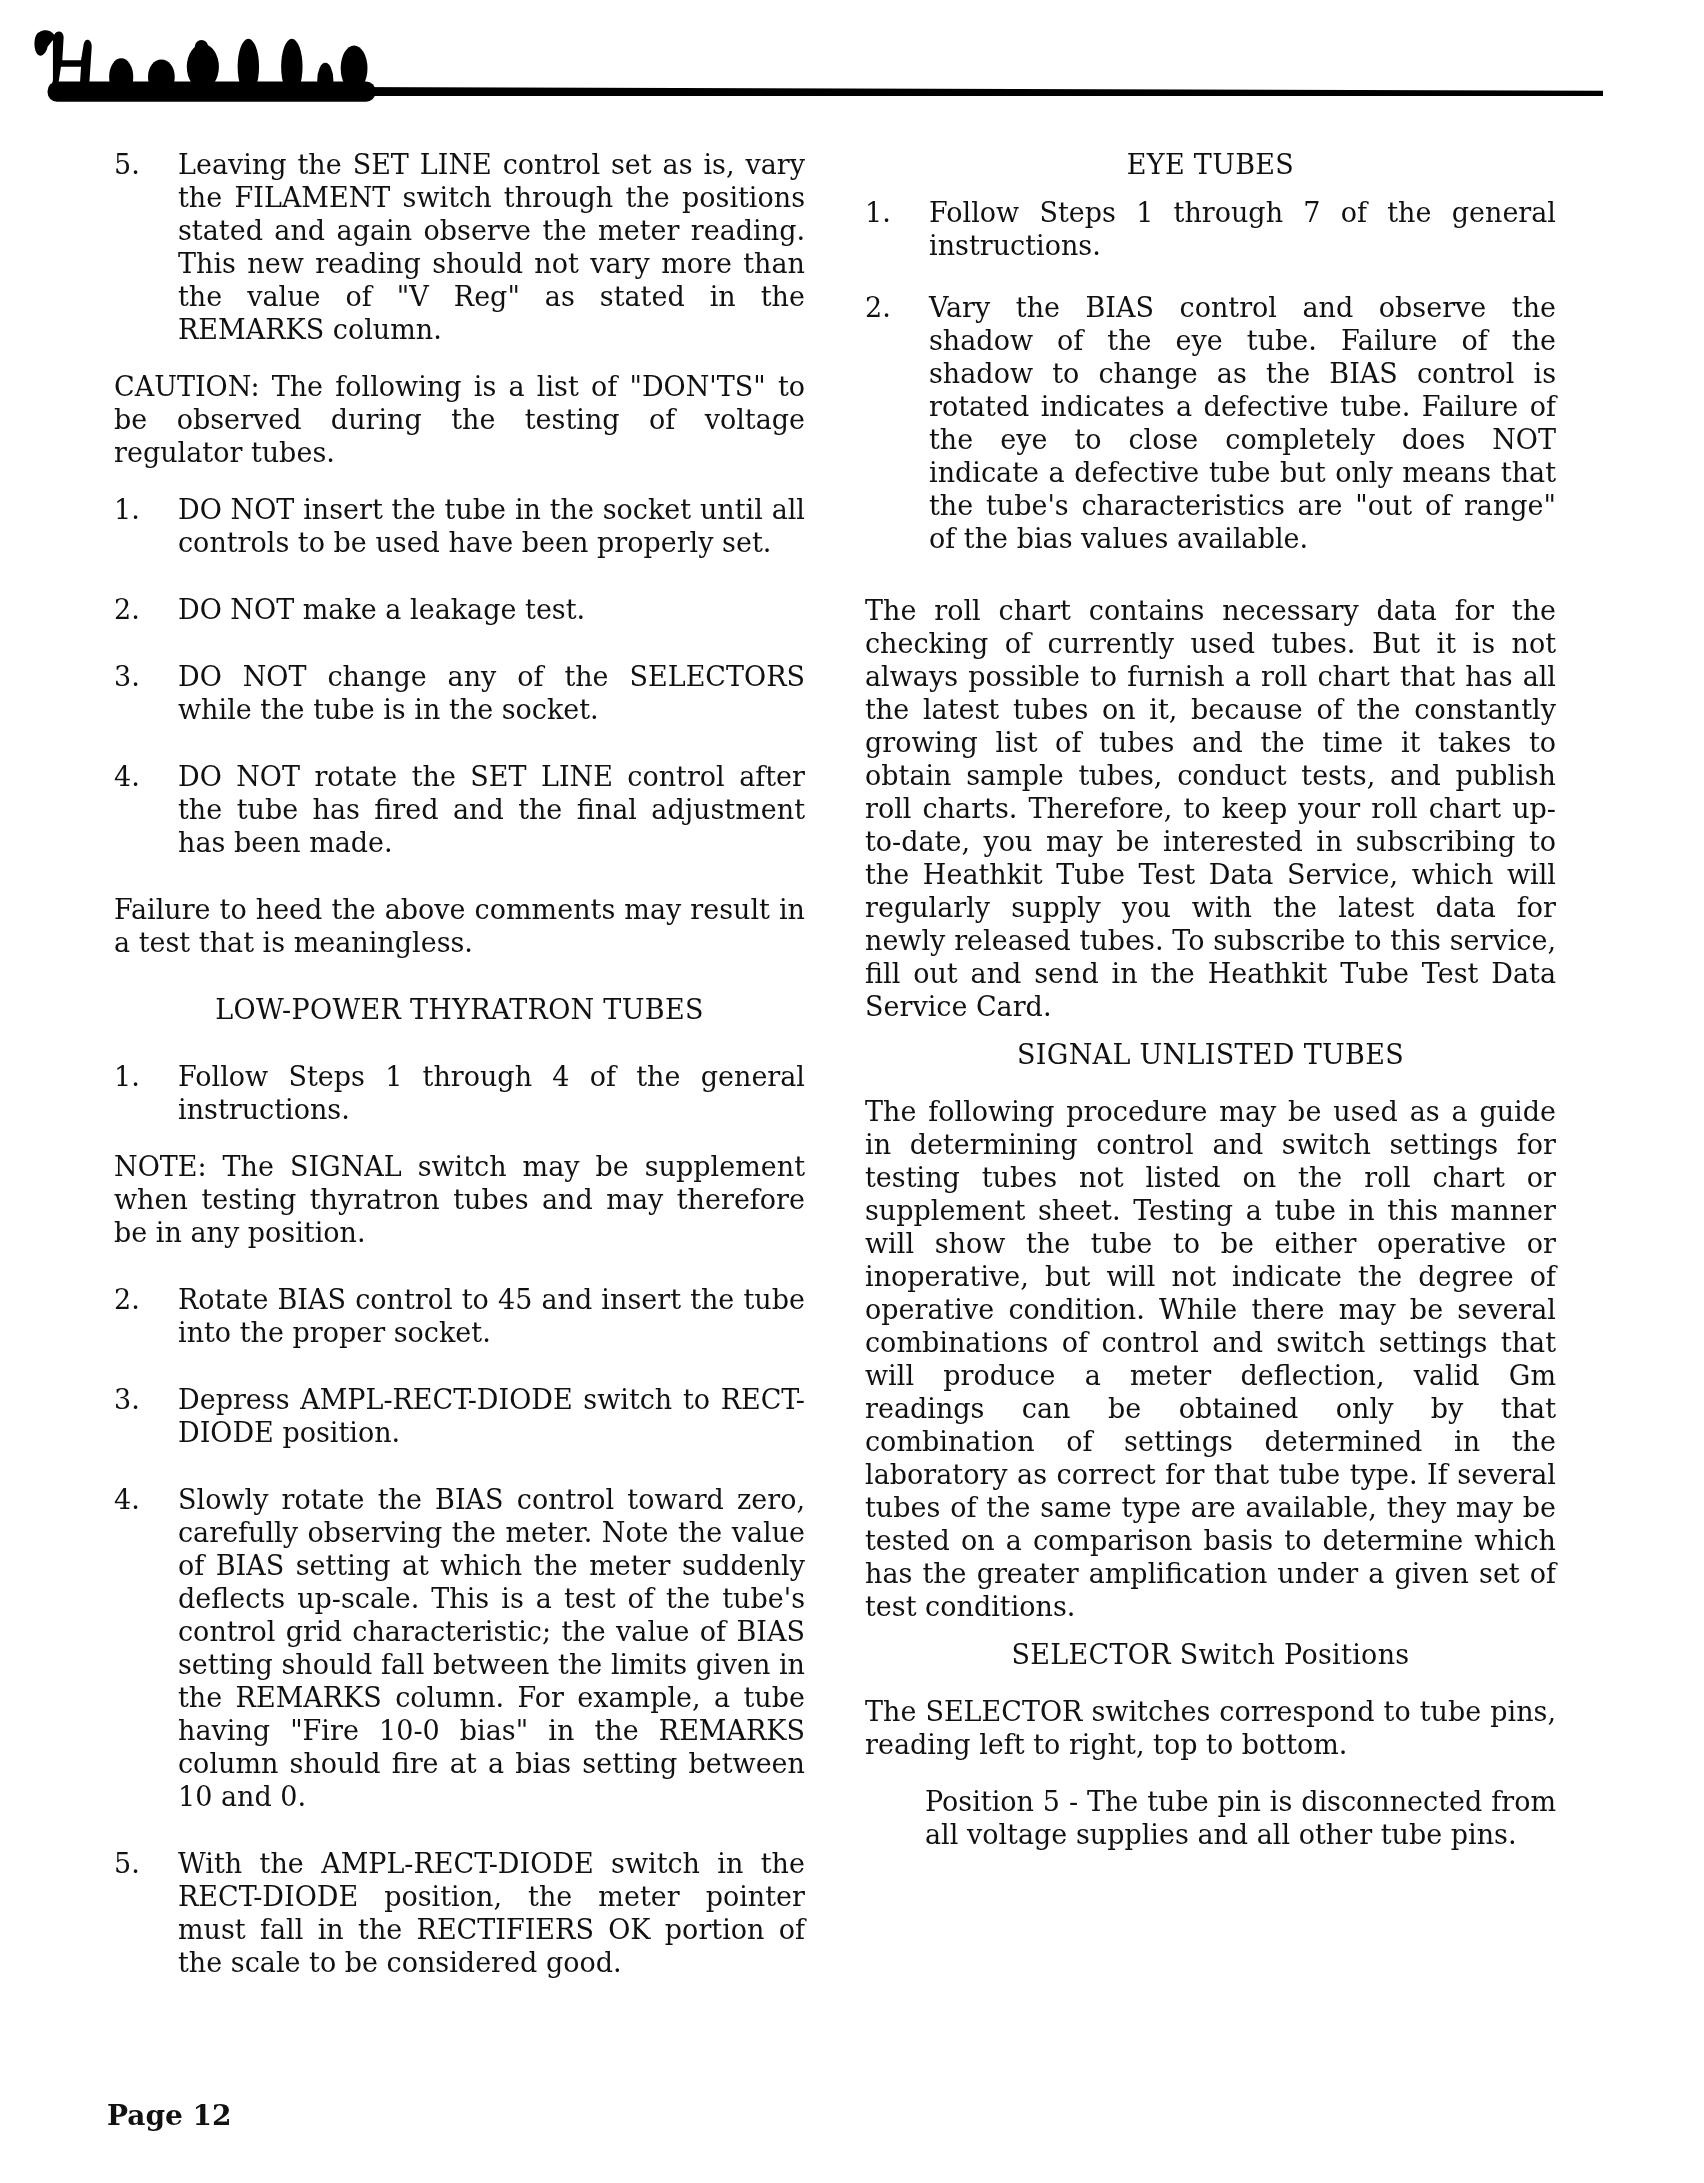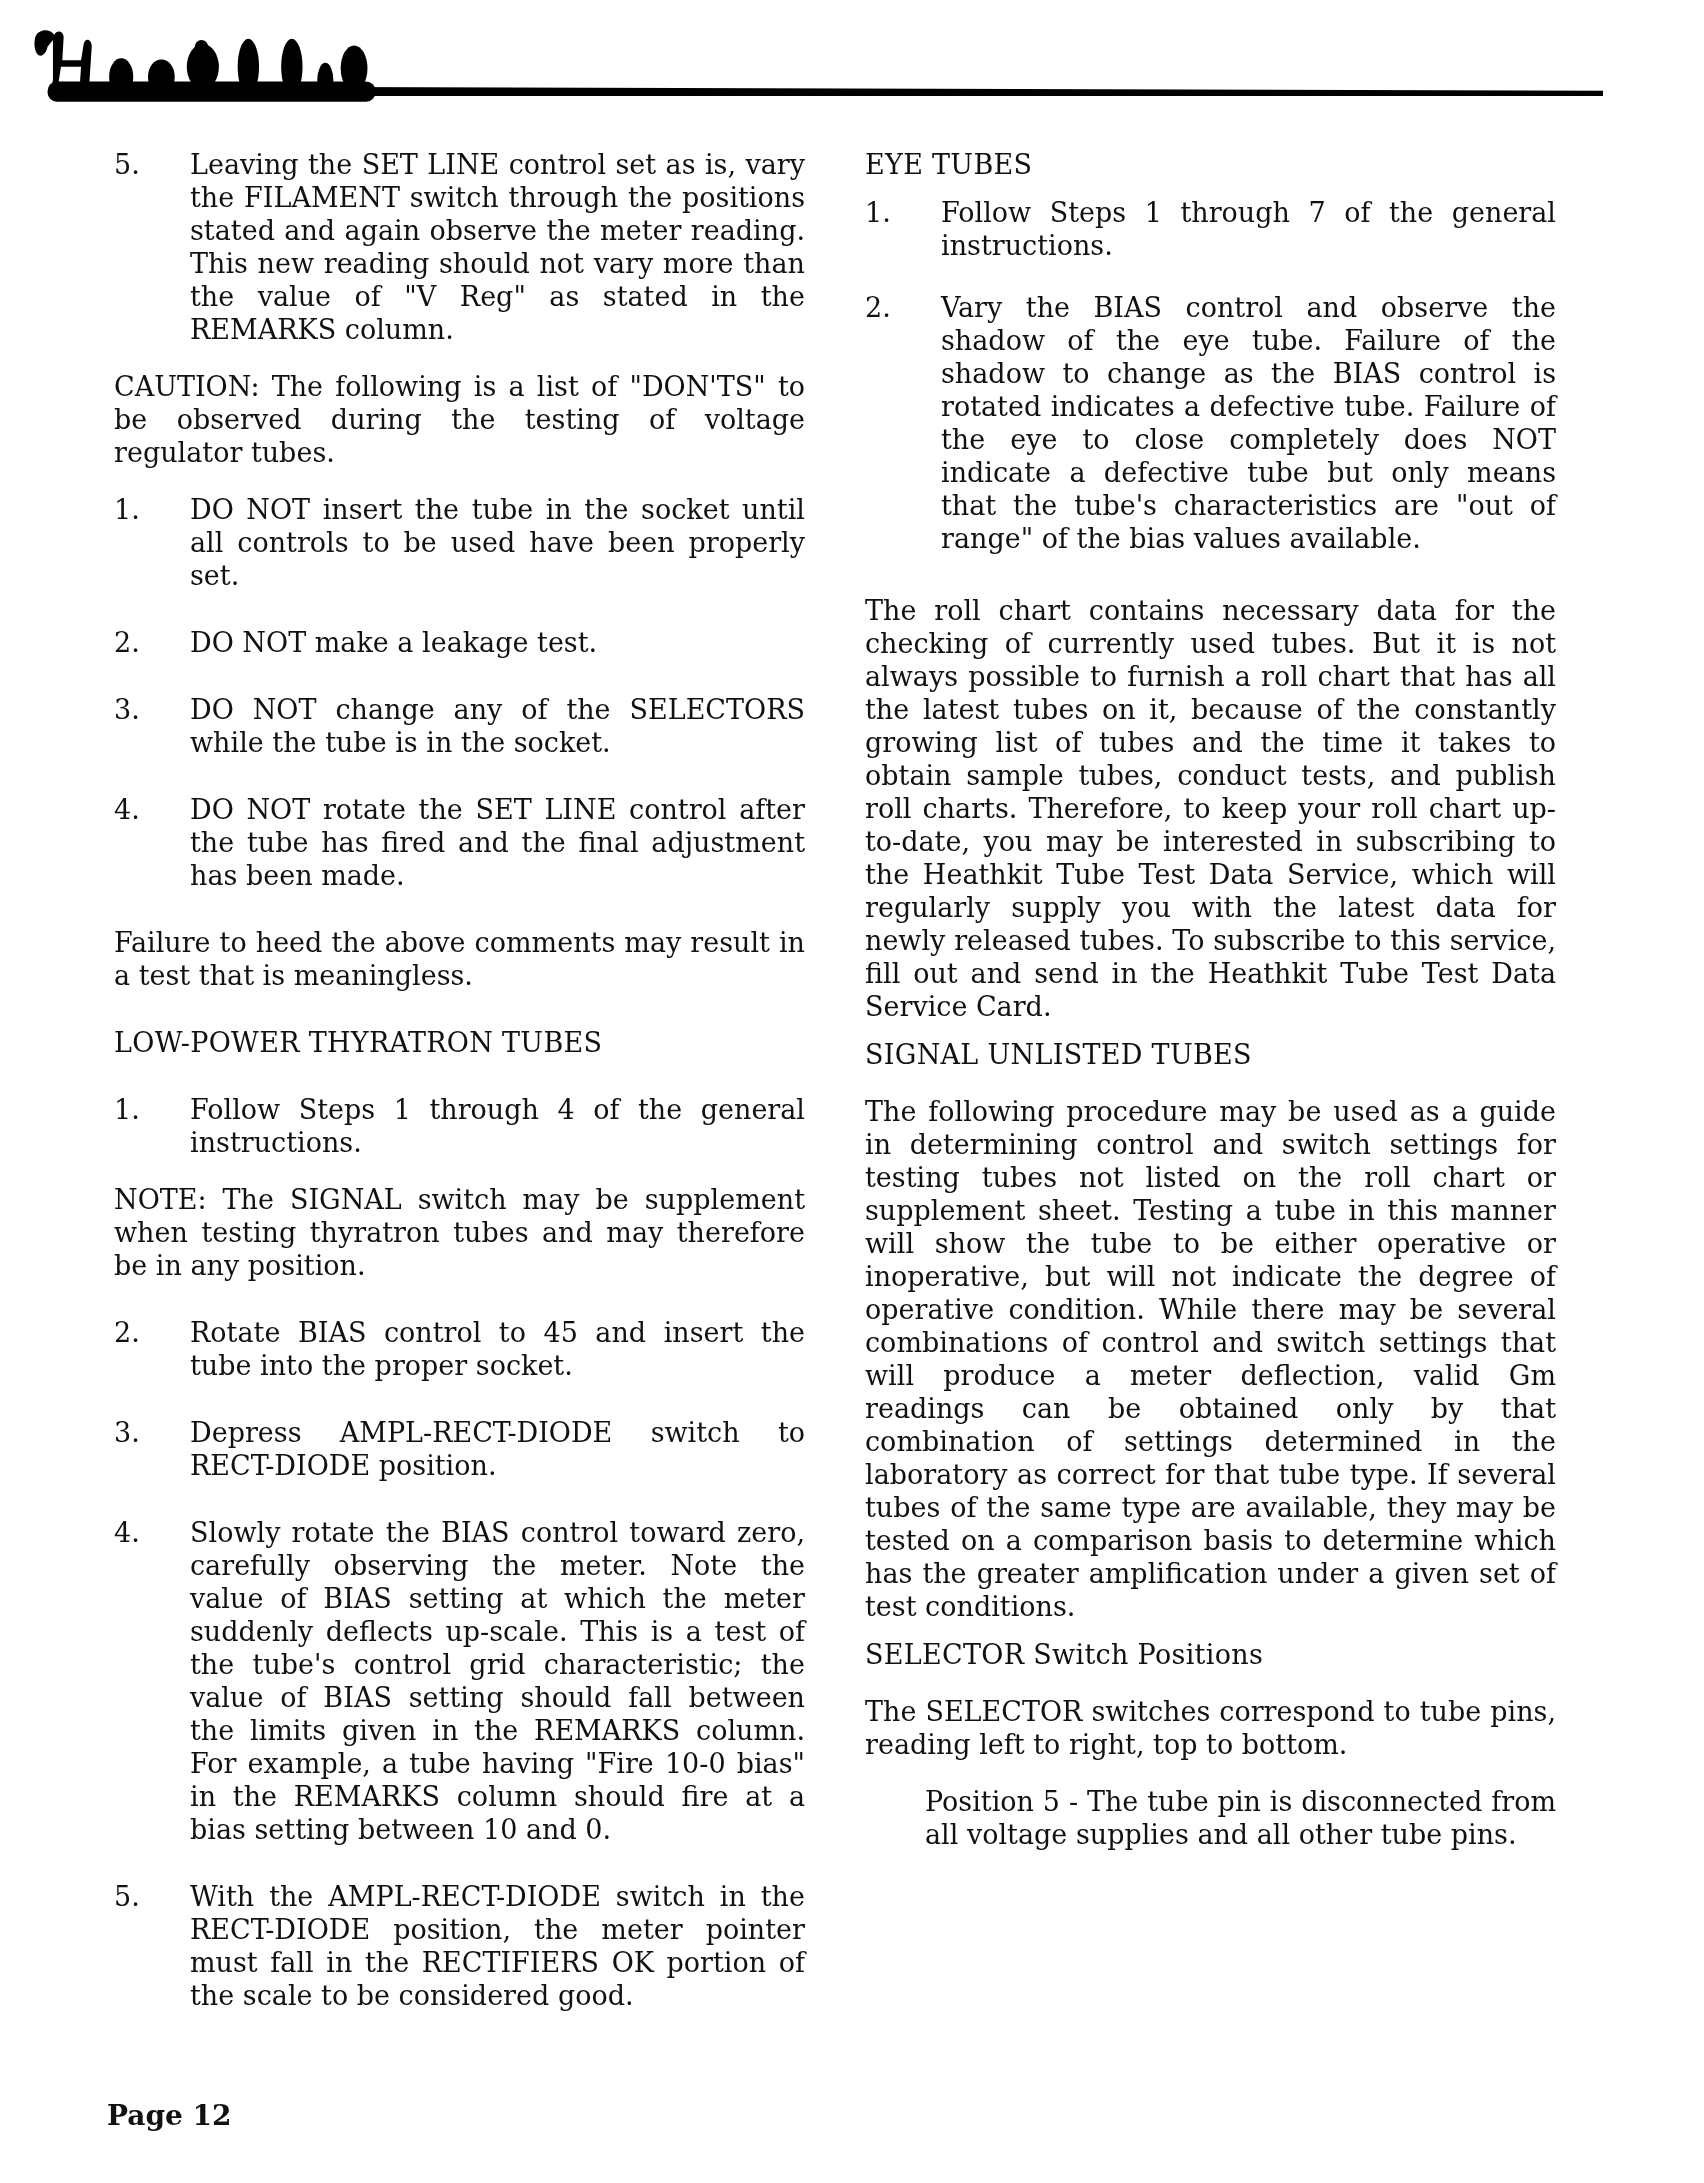--- a/index.html
+++ b/index.html
@@ -15,25 +15,25 @@
     position: absolute; left: 335px; top: 87px; width: 1268px; height: 9.4px;
     background: #000;
     clip-path: polygon(0 0, 100% 40%, 100% 100%, 0 100%);
   }
 
   .col { position: absolute; top: 148px; font-size: 27px; line-height: 33px; }
   .col-left { left: 114px; width: 691px; }
   .col-right { left: 865px; width: 691px; }
 
   p { margin: 0; text-align: justify; }
-  .heading { margin: 0; font-weight: normal; font-size: 27px; line-height: 33px; letter-spacing: 0.3px; }
+  .heading { margin: 0; font-weight: normal; font-size: 27px; line-height: 33px; letter-spacing: 0.3px; text-align: center; }
 
   .item { display: flex; align-items: flex-start; }
   .item .num { flex: 0 0 64px; }
-  .item .txt { flex: 1 1 auto; text-align: justify; margin-left: 12px; }
+  .item .txt { flex: 1 1 auto; text-align: justify; }
   .indent-sub { padding-left: 60px; }
 
   .gap-s { height: 14.8px; }
   .gap-m { height: 24px; }
   .gap-l { height: 34px; }
 
   .footer { position: absolute; left: 107px; top: 2099px; font-size: 28px; font-weight: bold; text-align: center; }
 </style>
 </head>
 <body>

